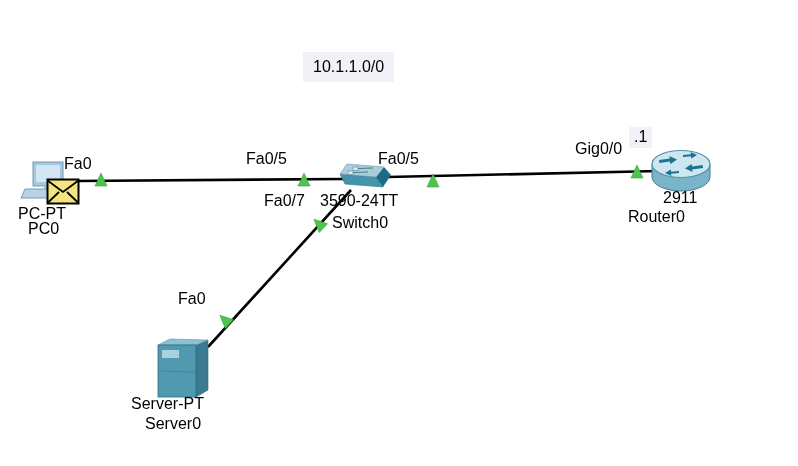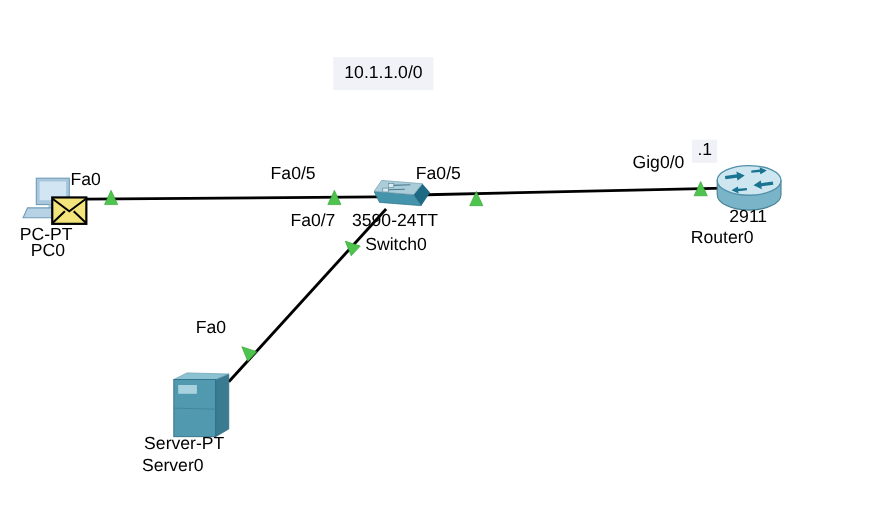--- a/index.html
+++ b/index.html
@@ -114,15 +114,15 @@
   <div class="lbl" style="left:320px;top:193px">3590-24TT</div>
   <div class="lbl" style="left:332px;top:215px">Switch0</div>
 
   <div class="lbl" style="left:575px;top:141px">Gig0/0</div>
   <div class="lbl lbl-box" style="left:629px;top:127px">.1</div>
   <div class="lbl" style="left:663px;top:190px">2911</div>
   <div class="lbl" style="left:628px;top:209px">Router0</div>
 
   <div class="lbl" style="left:178px;top:291px">Fa0</div>
   <div class="lbl" style="left:131px;top:396px">Server-PT</div>
-  <div class="lbl" style="left:129px;top:416px">Server0</div>
+  <div class="lbl" style="left:145px;top:416px">Server0</div>
 
 </div>
 
 </body></html>

